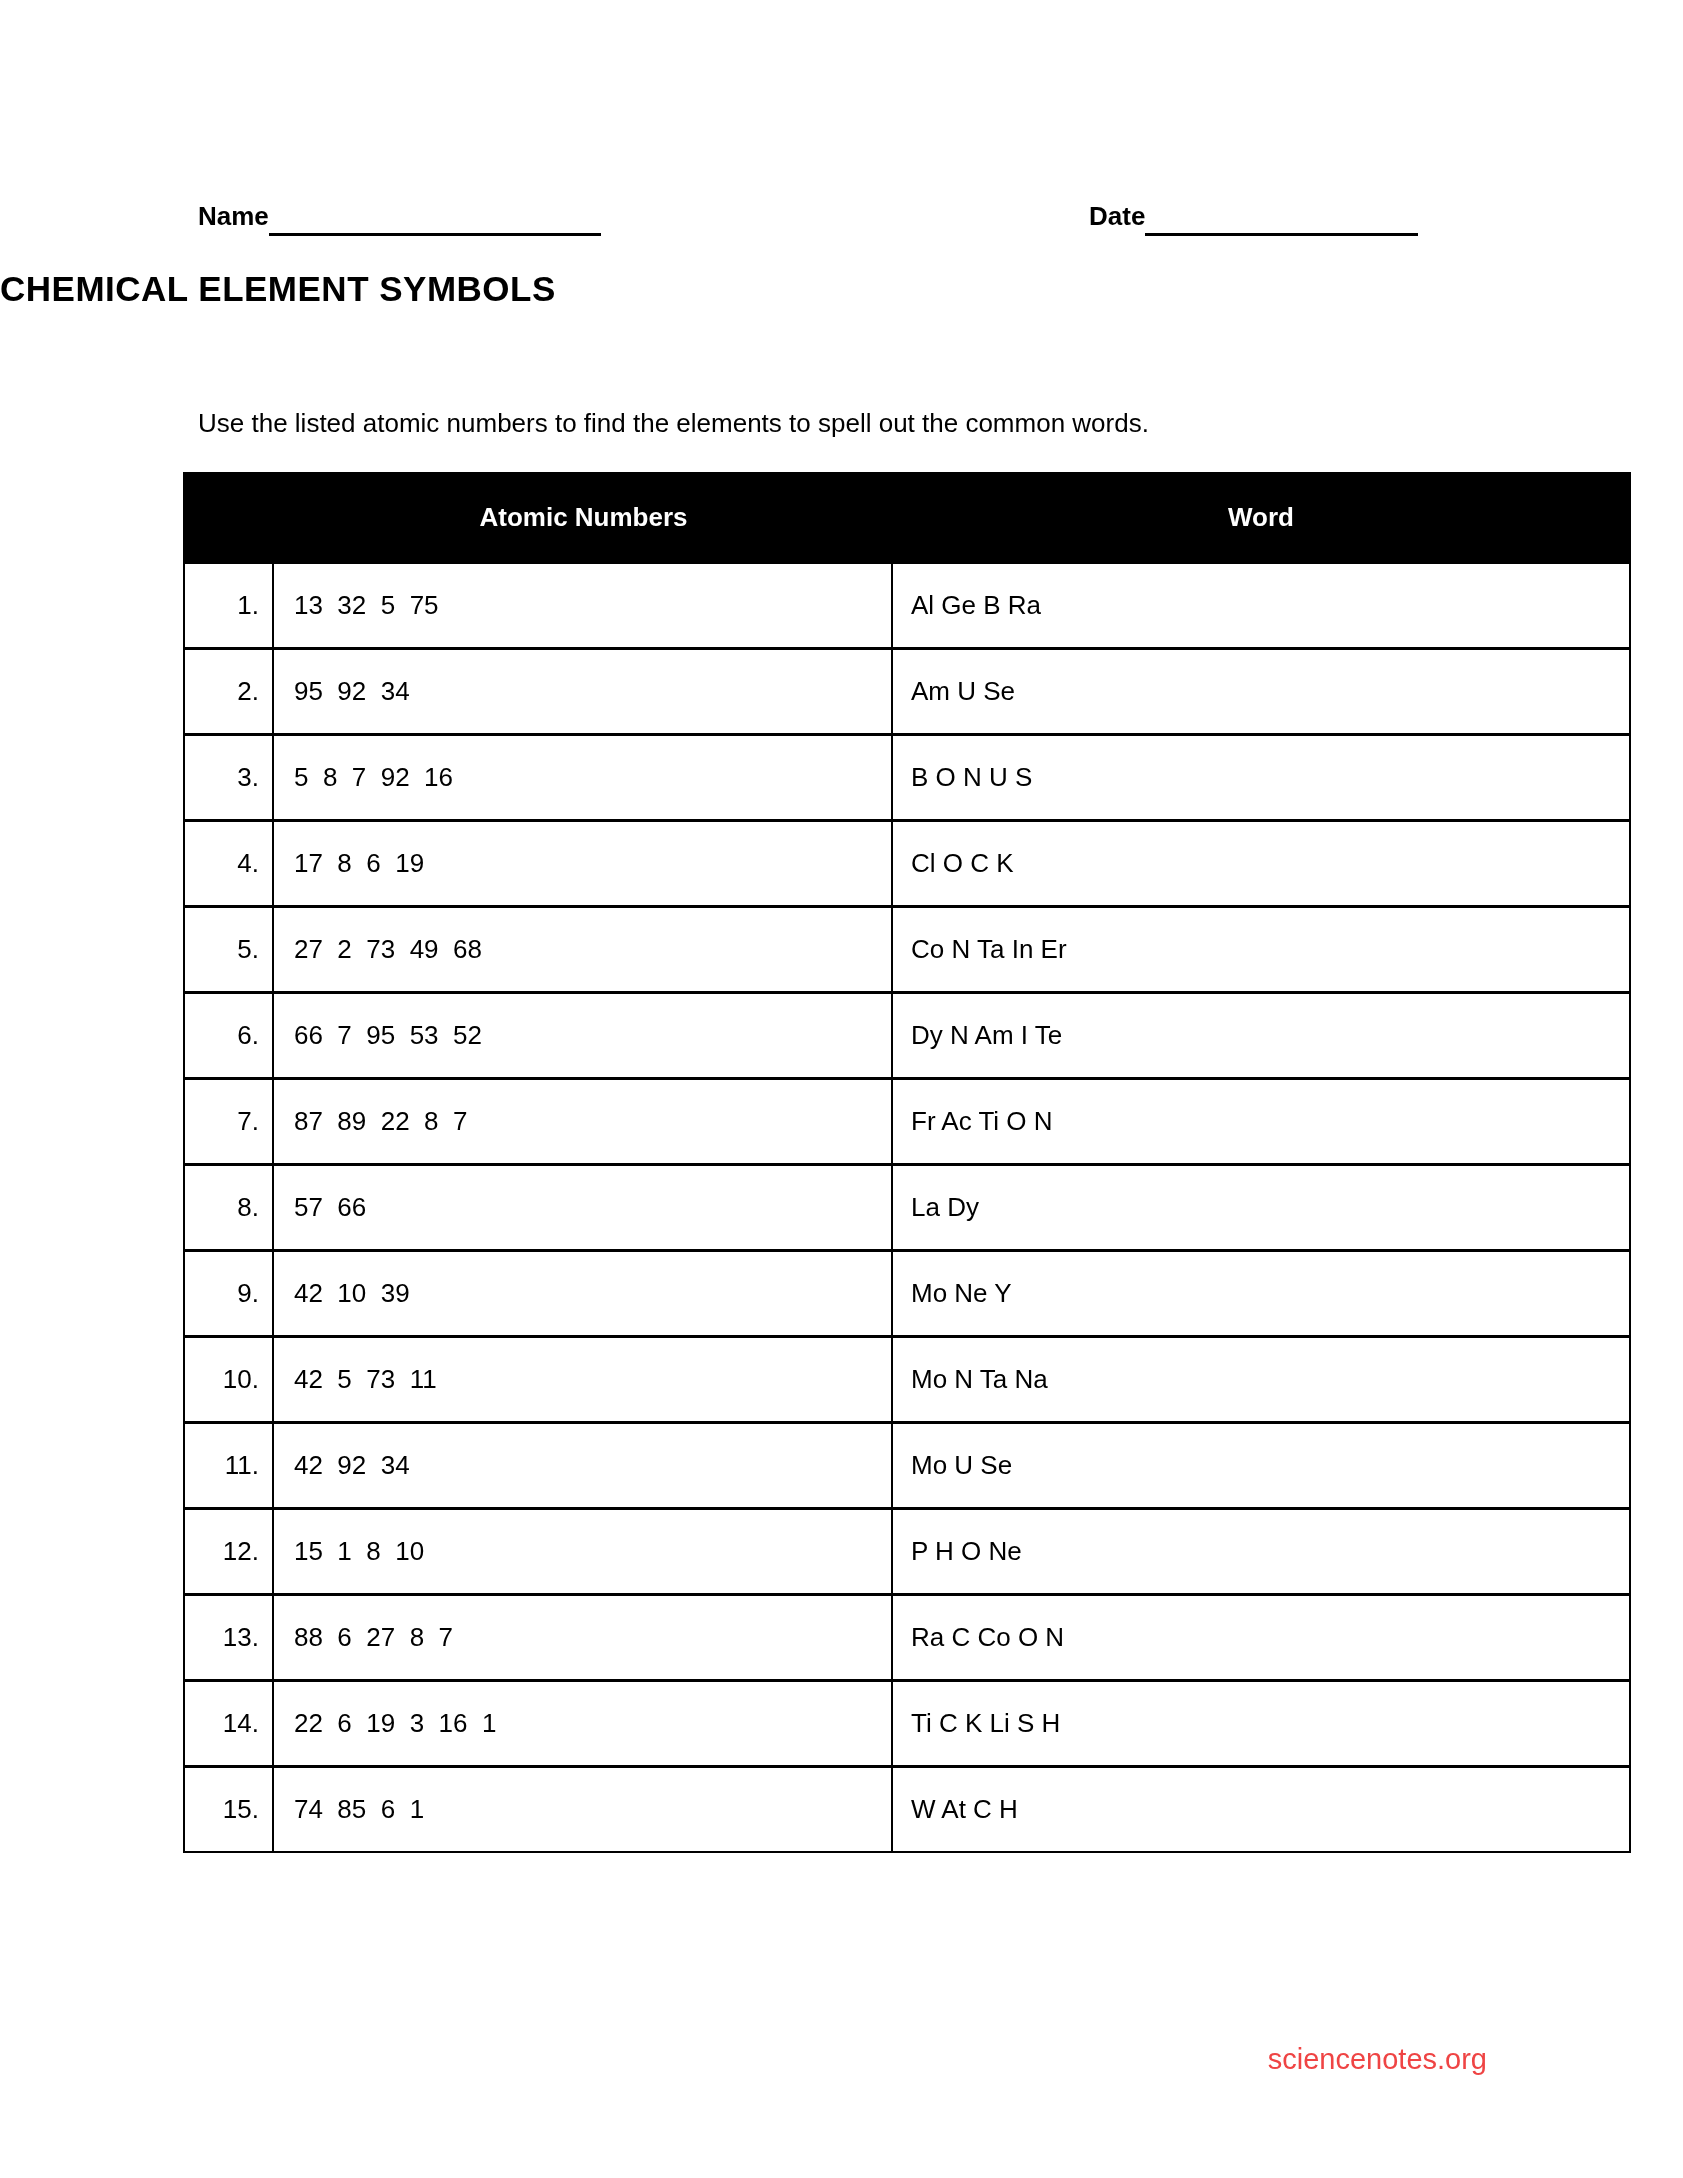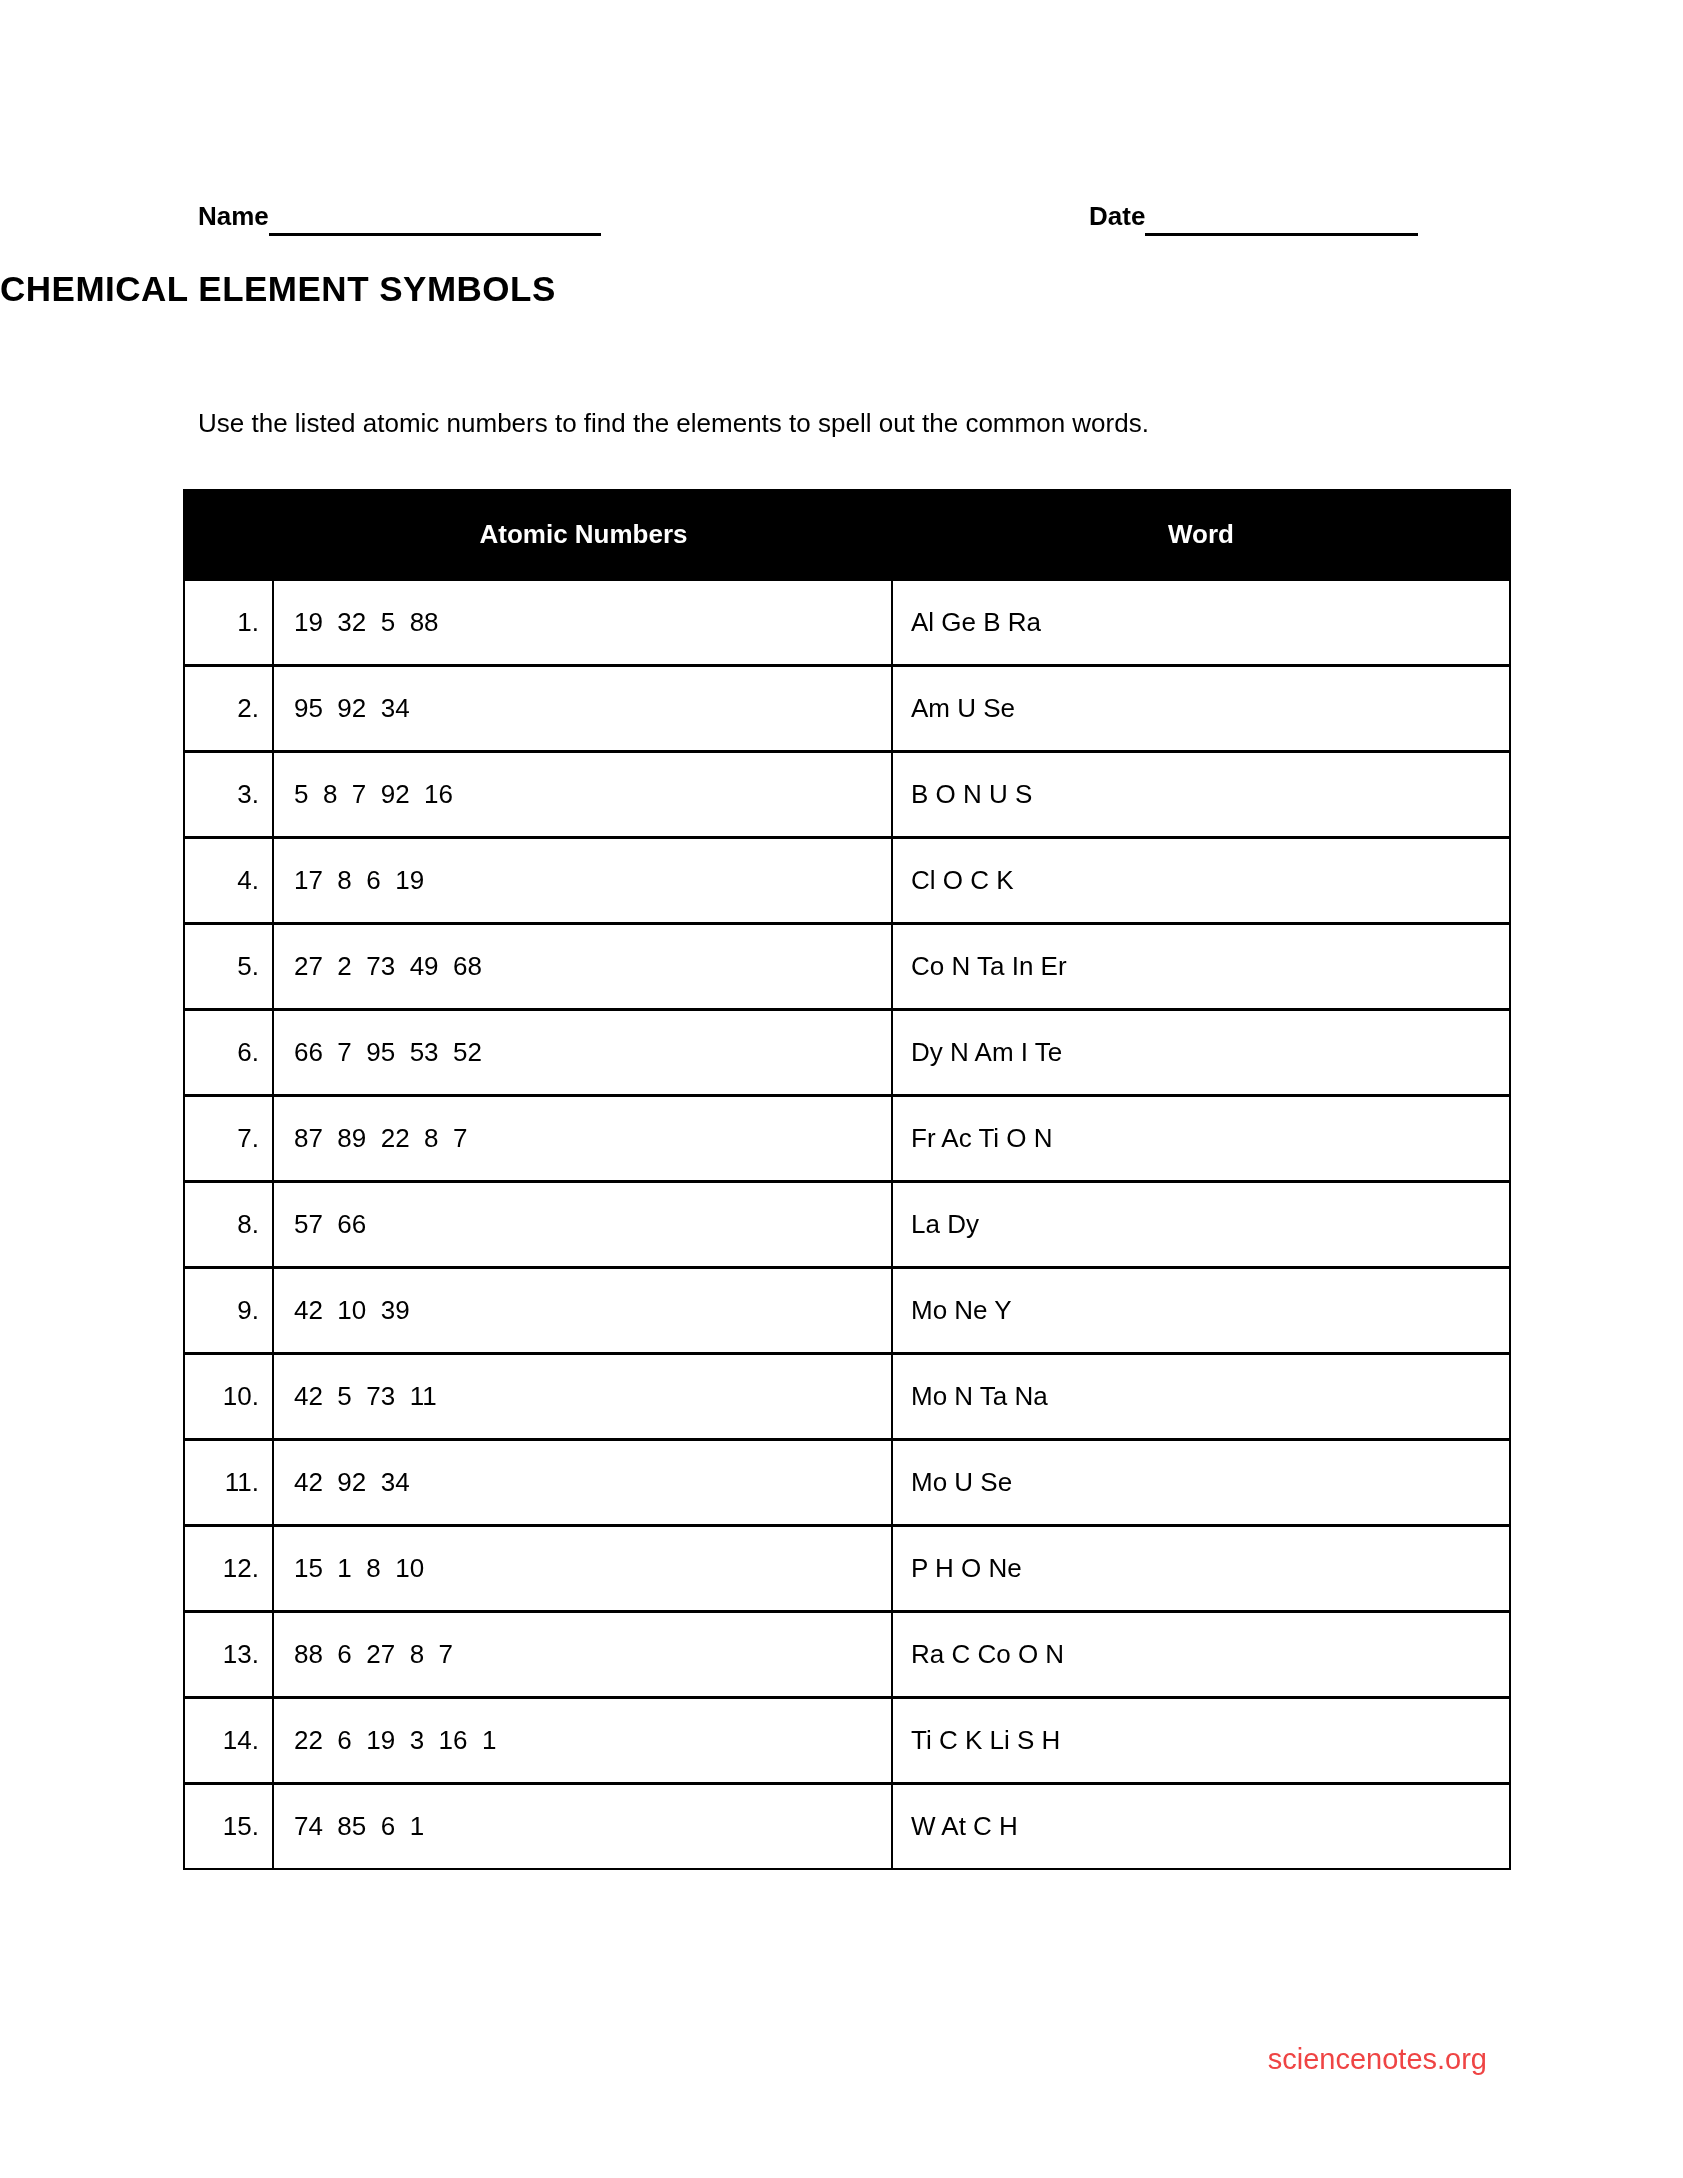--- a/index.html
+++ b/index.html
@@ -24,21 +24,21 @@
   .title {
     position:absolute; left:0; top:269px; width:100%;
     text-align:left; font-size:35px; font-weight:bold; letter-spacing:0.5px;
   }
 
   
   .instruction { position:absolute; left:198px; top:408px; font-size:26px; }
 
   
   .worksheet-table {
-    position:absolute; left:183px; top:489px; width:1328px;
+    position:absolute; left:183px; top:472px; width:1448px;
     border:2px solid #000;
   }
   .thead {
     display:grid; grid-template-columns:89px 619px 1fr;
     height:87px; color:#fff; font-weight:bold; font-size:26px;
   }
   .th { display:flex; align-items:center; justify-content:center; }
   .trow {
     display:grid; grid-template-columns:89px 619px 1fr;
     height:86px; border-top:3px solid #000;
@@ -70,21 +70,21 @@
 
   <div class="worksheet-table">
     <div class="thead" style="background: rgb(0, 0, 0); color: rgb(255, 255, 255);">
       <div class="th th-num"></div>
       <div class="th">Atomic Numbers</div>
       <div class="th">Word</div>
     </div>
     <div class="tbody" id="tbody">
   <div class="trow">
     <div class="td td-num">1.</div>
-    <div class="td td-atomic">19  32  5  88</div>
+    <div class="td td-atomic">13  32  5  75</div>
     <div class="td td-word">Al Ge B Ra</div>
   </div>
 
   <div class="trow">
     <div class="td td-num">2.</div>
     <div class="td td-atomic">95  92  34</div>
     <div class="td td-word">Am U Se</div>
   </div>
 
   <div class="trow">

